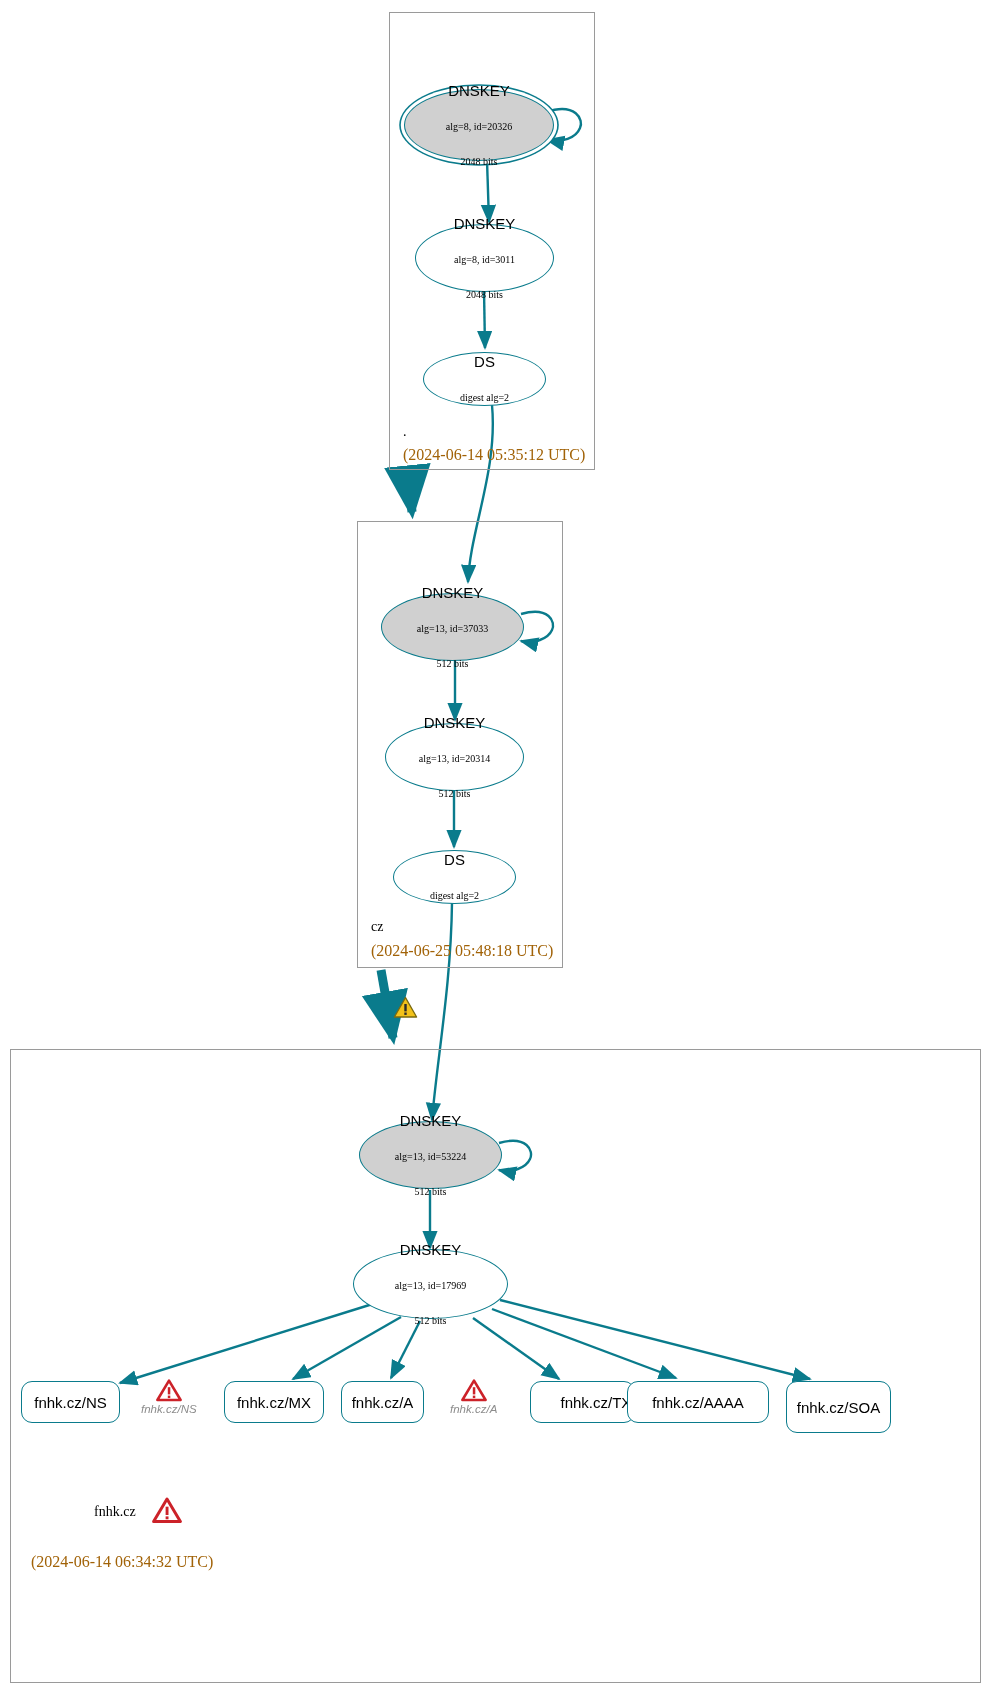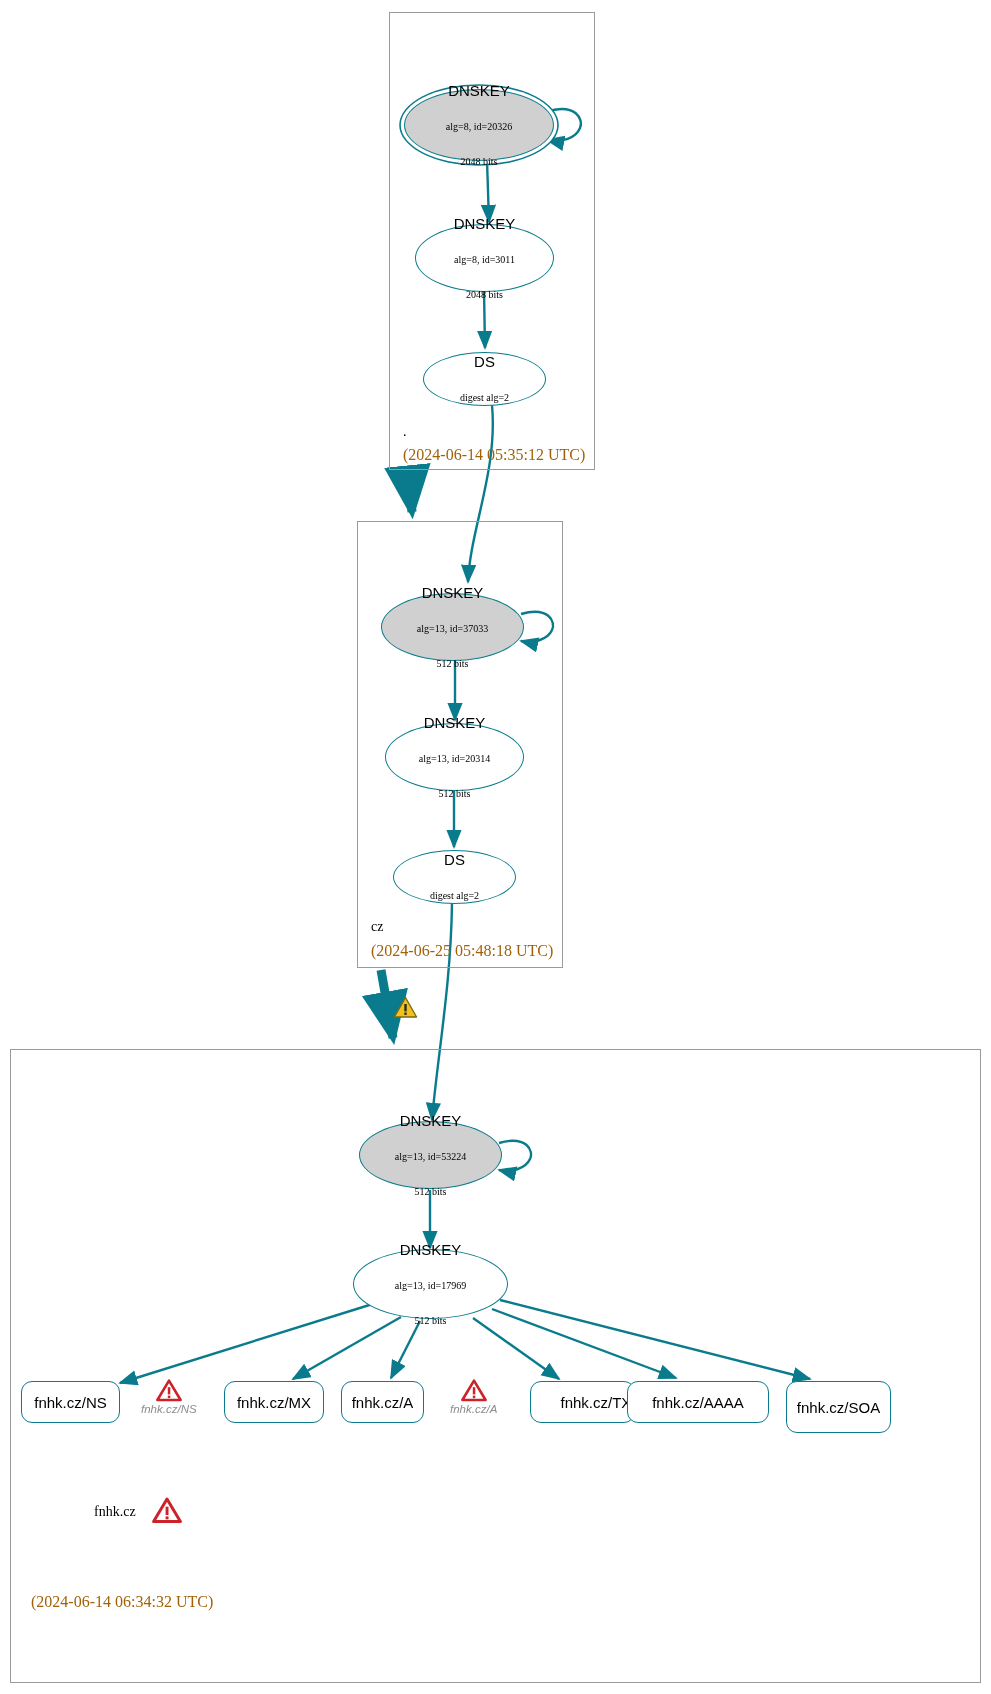--- a/index.html
+++ b/index.html
@@ -160,21 +160,21 @@
 <div class="zone-box" id="zone-cz"></div>
 <div class="zone-box" id="zone-fnhk"></div>
 
 <div class="zone-name" style="left:403px; top:424px;">.</div>
 <div class="zone-time" style="left:403px; top:446px;">(2024-06-14 05:35:12 UTC)</div>
 
 <div class="zone-name" style="left:371px; top:919px;">cz</div>
 <div class="zone-time" style="left:371px; top:942px;">(2024-06-25 05:48:18 UTC)</div>
 
 <div class="zone-name" style="left:46px; top:1504px;margin-left:48px;">fnhk.cz</div>
-<div class="zone-time" style="left:31px; top:1553px;margin-top:40px;">(2024-06-14 06:34:32 UTC)</div>
+<div class="zone-time" style="left:31px; top:1553px;">(2024-06-14 06:34:32 UTC)</div>
 
 <div class="node ellipse trust-anchor" style="left:404px; top:89px; width:150px; height:72px;">
   <div class="n-title">DNSKEY</div>
   <div class="n-sub">alg=8, id=20326</div>
   <div class="n-sub">2048 bits</div>
 </div>
 
 <div class="node ellipse" style="left:415px; top:224px; width:139px; height:68px;">
   <div class="n-title">DNSKEY</div>
   <div class="n-sub">alg=8, id=3011</div>

